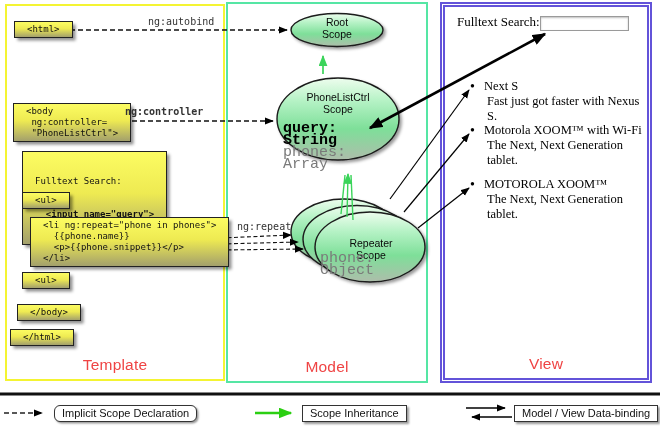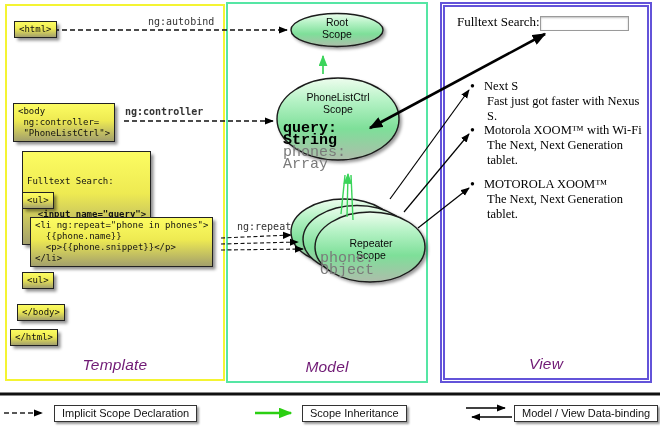--- a/index.html
+++ b/index.html
@@ -8,30 +8,30 @@
     position:relative; width:660px; height:435px; background:#ffffff;
     font-family:"Liberation Sans", sans-serif; overflow:hidden;
   }
   
   .col { position:absolute; background:#fff; }
   .col-template { left:5px; top:4px; width:220px; height:377px; border:2px solid #f4f432; }
   .col-model    { left:226px; top:2px; width:202px; height:381px; border:2px solid #55e6a4; }
   .col-view     { left:440px; top:2px; width:212px; height:381px; border:5px double #6353d9; }
   .col-label {
     position:absolute; bottom:5px; left:0; right:0; text-align:center;
-    font-size:15.5px; color:#701a75; letter-spacing:.2px;font-style:italic;
+    font-size:15.5px; color:#ef4444; letter-spacing:.2px;
   }
   
   svg.overlay { position:absolute; left:0; top:0; z-index:2; pointer-events:none; }
   
   .code-box {
     position:absolute; z-index:3;
     background:linear-gradient(180deg,#fcfc62 0%, #eeea52 45%, #a3a06c 100%);
     border:1.5px solid #222; box-shadow:2.5px 2.5px 3px rgba(0,0,0,.45);
-    padding:2px 4px; font-family:"DejaVu Sans Mono", monospace;
+    padding:2px 12px; font-family:"DejaVu Sans Mono", monospace;
     font-size:9px; line-height:11px; color:#111; white-space:pre;
   }
   .code-bold { font-weight:bold; }
   
   .edge-label {
     position:absolute; z-index:3; font-family:"DejaVu Sans Mono", monospace;
     font-size:10px; color:#333; white-space:pre;
   }
   
   .node-label { position:absolute; z-index:3; text-align:center; font-size:10.5px;
@@ -51,21 +51,21 @@
   .view-item { position:absolute; left:470px; width:178px; z-index:3; font-size:12.5px; color:#000; }
   .vi-title { display:flex; align-items:center; }
   .vi-bullet { font-size:14px; margin-right:9px; line-height:12px; }
   .vi-desc { padding-left:17px; }
   
   .legend-box {
     position:absolute; z-index:3; background:#fff; border:1.5px solid #333;
     box-shadow:1.5px 1.5px 2px rgba(0,0,0,.4); font-size:11px; color:#111;
     padding:1px 7px 2px 7px; white-space:nowrap;
   }
-  .lb-1 { left:54px; top:405px; }
+  .lb-1 { left:54px; top:405px;border-radius:6px; }
   .lb-2 { left:302px; top:405px; }
   .lb-3 { left:514px; top:405px; }
 </style>
 </head>
 <body>
 
 <div class="canvas">
 
   <div class="col col-template">
     <div class="col-label">Template</div>

